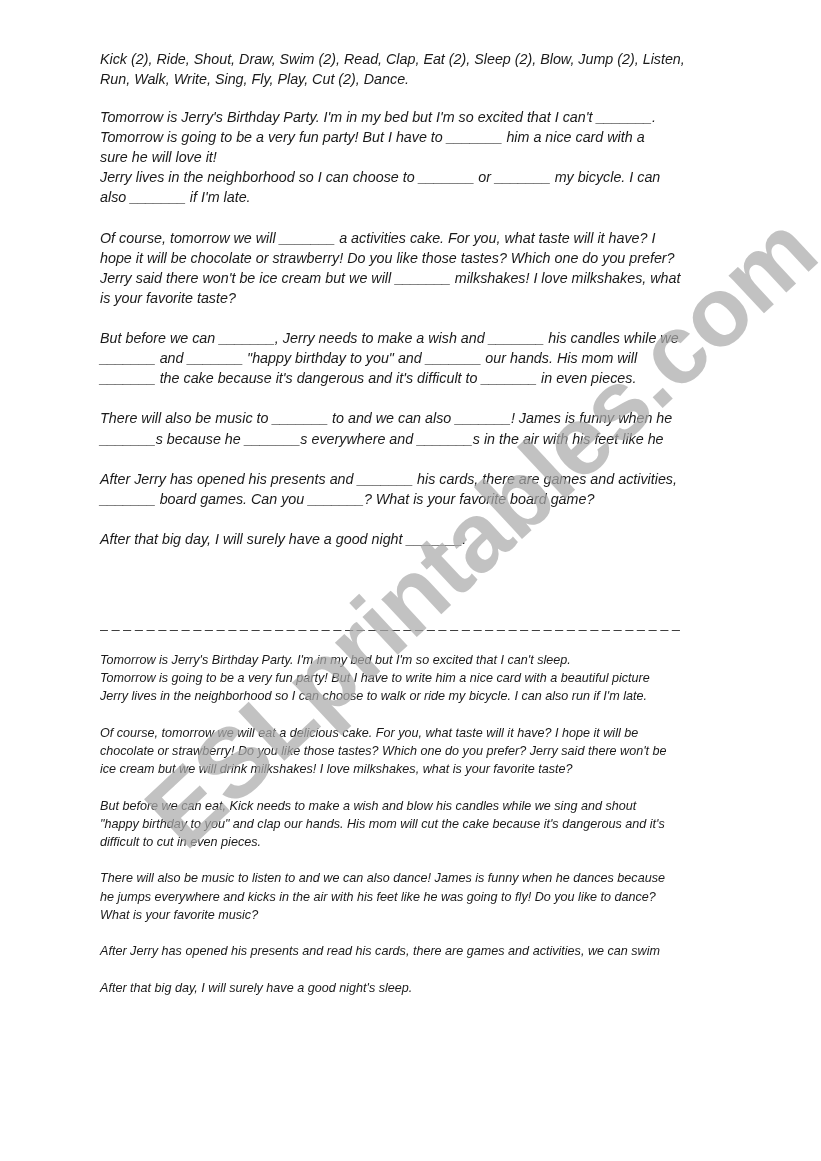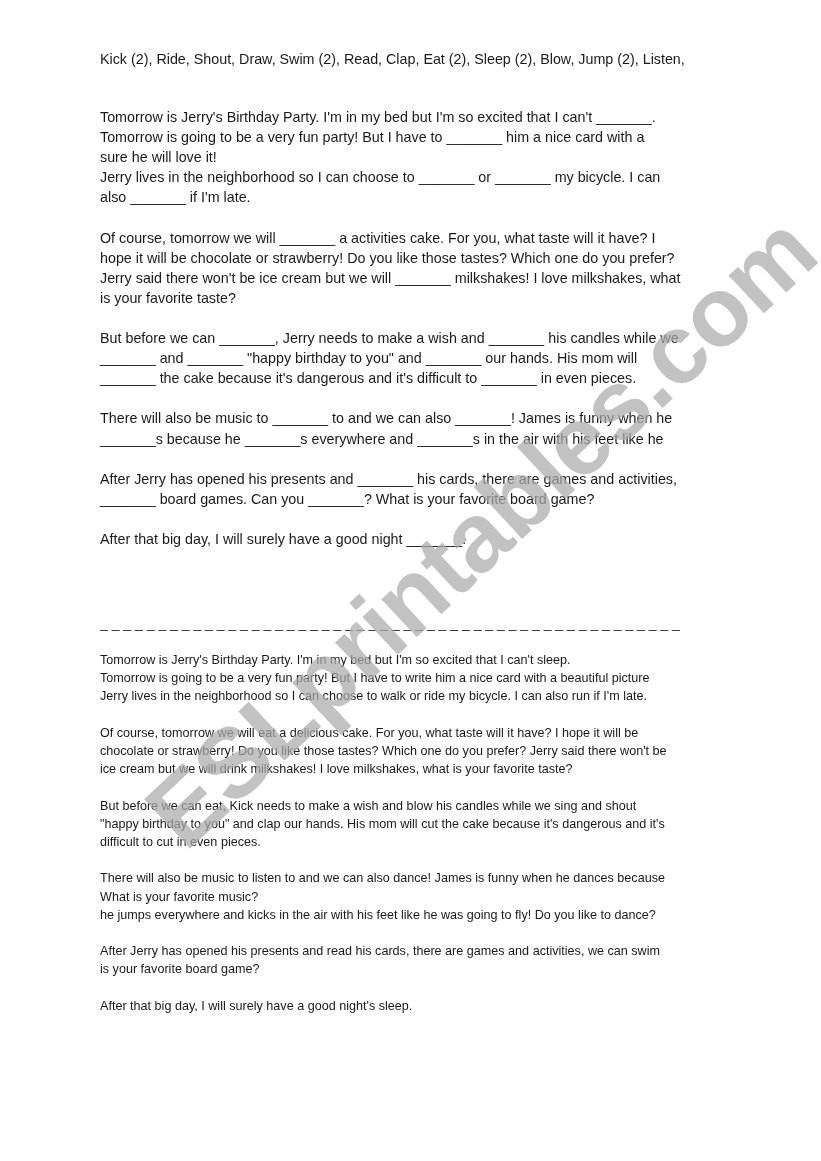--- a/index.html
+++ b/index.html
@@ -77,29 +77,31 @@
       white-space: nowrap;
       letter-spacing: -1px;
       pointer-events: none;
       text-align: center;
       line-height: 1;
       z-index: 5;
     }
     .line {
       display: block;
       white-space: nowrap;
+      font-style: italic;
     }
   </style>
 </head>
 <body>
 
 <div class="page">
 
   <p class="word-bank">
     <span class="line">Kick (2), Ride, Shout, Draw, Swim (2), Read, Clap, Eat (2), Sleep (2), Blow, Jump (2), Listen,</span>
+    <span class="line">Run, Walk, Write, Sing, Fly, Play, Cut (2), Dance.</span>
   </p>
 
   <div class="exercise">
     <p>
       <span class="line">Tomorrow is Jerry's Birthday Party. I'm in my bed but I'm so excited that I can't _______.</span>
       <span class="line">Tomorrow is going to be a very fun party! But I have to _______ him a nice card with a</span>
       <span class="line">sure he will love it!</span>
       <span class="line">Jerry lives in the neighborhood so I can choose to _______ or _______ my bicycle. I can</span>
       <span class="line">also _______ if I'm late.</span>
     </p>
@@ -140,26 +142,25 @@
       <span class="line">chocolate or strawberry! Do you like those tastes? Which one do you prefer? Jerry said there won't be</span>
       <span class="line">ice cream but we will drink milkshakes! I love milkshakes, what is your favorite taste?</span>
     </p>
     <p>
       <span class="line">But before we can eat, Kick needs to make a wish and blow his candles while we sing and shout</span>
       <span class="line">"happy birthday to you" and clap our hands. His mom will cut the cake because it's dangerous and it's</span>
       <span class="line">difficult to cut in even pieces.</span>
     </p>
     <p>
       <span class="line">There will also be music to listen to and we can also dance! James is funny when he dances because</span>
+      <span class="line">he jumps everywhere and kicks in the air with his feet like he was going to fly! Do you like to dance?</span>
       <span class="line">What is your favorite music?</span>
-      <span class="line">he jumps everywhere and kicks in the air with his feet like he was going to fly! Do you like to dance?</span>
     </p>
     <p>
       <span class="line">After Jerry has opened his presents and read his cards, there are games and activities, we can swim</span>
-      <span class="line">is your favorite board game?</span>
     </p>
     <p>
       <span class="line">After that big day, I will surely have a good night's sleep.</span>
     </p>
   </div>
 
 </div>
 
 <div class="watermark">ESLprintables.com</div>
 

